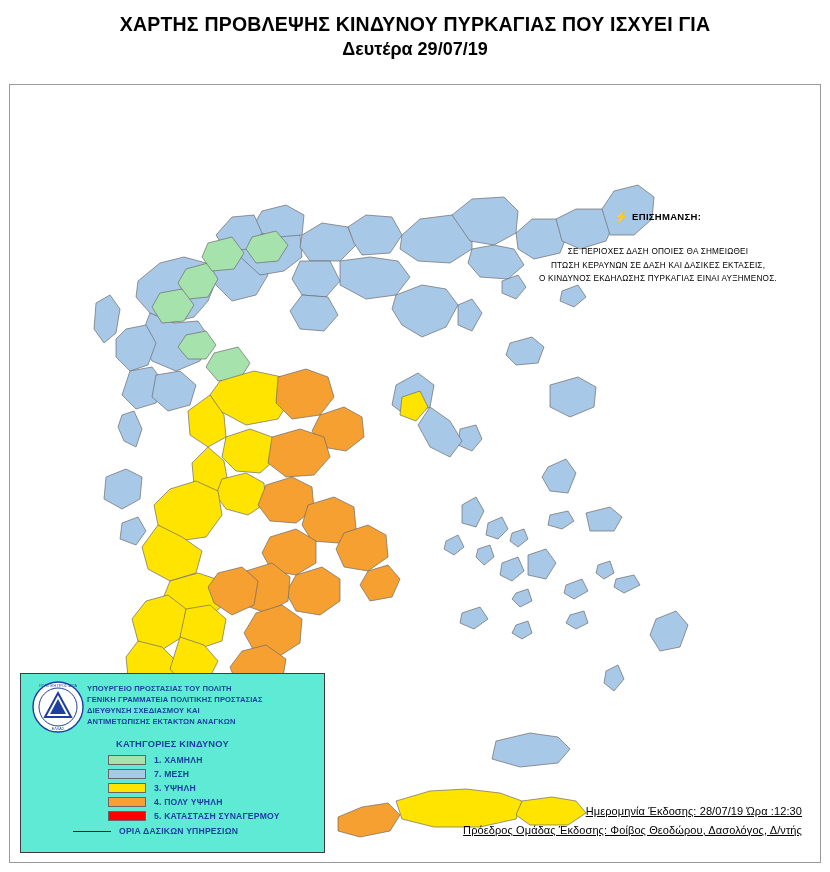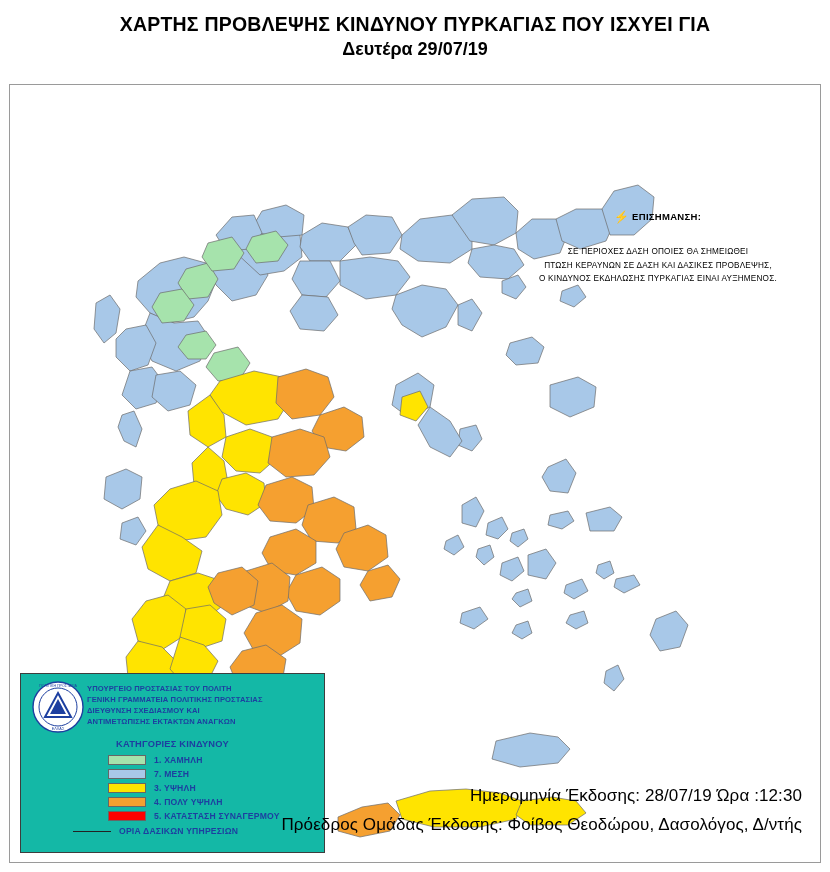--- a/index.html
+++ b/index.html
@@ -80,21 +80,21 @@
   }
 
   
   .legend {
     position: absolute;
     left: 10px;
     top: 588px;
     width: 305px;
     height: 180px;
     border: 1px solid #3d3d3d;
-    background: #14b8a6;
+    background: #5eead4;
     box-sizing: border-box;
     padding: 6px 8px 4px 8px;
   }
   .legend-top {
     display: flex;
     align-items: flex-start;
   }
   .legend-logo {
     width: 58px;
     height: 54px;
@@ -153,23 +153,24 @@
     margin-right: 8px;
     flex: 0 0 38px;
   }
 
   
   .footer {
     position: absolute;
     right: 18px;
     bottom: 22px;
     text-align: right;
-    font-size: 17px;
+    font-size: 11px;
     line-height: 1.75;
     letter-spacing: 0.1px;
+    text-decoration: underline;
   }
 </style>
 </head>
 <body>
 
 <div class="title-block">
   <div class="title-line1">ΧΑΡΤΗΣ ΠΡΟΒΛΕΨΗΣ ΚΙΝΔΥΝΟΥ ΠΥΡΚΑΓΙΑΣ ΠΟΥ ΙΣΧΥΕΙ ΓΙΑ</div>
   <div class="title-line2">Δευτέρα 29/07/19</div>
 </div>
 
@@ -285,21 +286,21 @@
 
     </g>
   </svg>
 
   <div class="note-block">
     <div class="note-head">
       <span class="bolt">⚡</span><span>ΕΠΙΣΗΜΑΝΣΗ:</span>
     </div>
     <div class="note-body">
       <div>ΣΕ ΠΕΡΙΟΧΕΣ ΔΑΣΗ ΟΠΟΙΕΣ ΘΑ ΣΗΜΕΙΩΘΕΙ</div>
-      <div>ΠΤΩΣΗ ΚΕΡΑΥΝΩΝ ΣΕ ΔΑΣΗ ΚΑΙ ΔΑΣΙΚΕΣ ΠΡΟΒΛΕΨΗΣ,</div>
+      <div>ΠΤΩΣΗ ΚΕΡΑΥΝΩΝ ΣΕ ΔΑΣΗ ΚΑΙ ΔΑΣΙΚΕΣ ΕΚΤΑΣΕΙΣ,</div>
       <div>Ο ΚΙΝΔΥΝΟΣ ΕΚΔΗΛΩΣΗΣ ΠΥΡΚΑΓΙΑΣ ΕΙΝΑΙ ΑΥΞΗΜΕΝΟΣ.</div>
     </div>
   </div>
 
   <div class="legend">
     <div class="legend-top">
       <div class="legend-logo">
         <svg width="58" height="54" viewBox="0 0 58 54">
           <circle cx="29" cy="27" r="25" fill="#ffffff" stroke="#1d3fa0" stroke-width="1.4"></circle>
           <circle cx="29" cy="27" r="19" fill="#ffffff" stroke="#1d3fa0" stroke-width="1"></circle>

